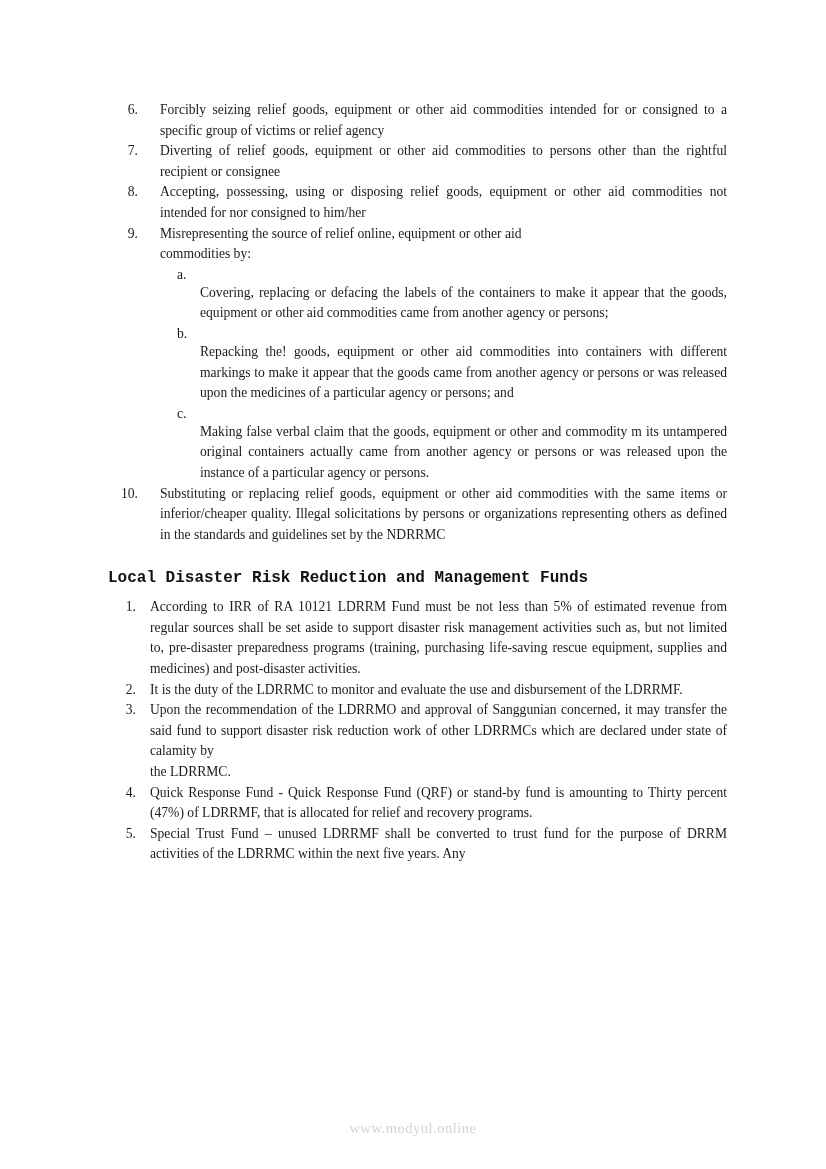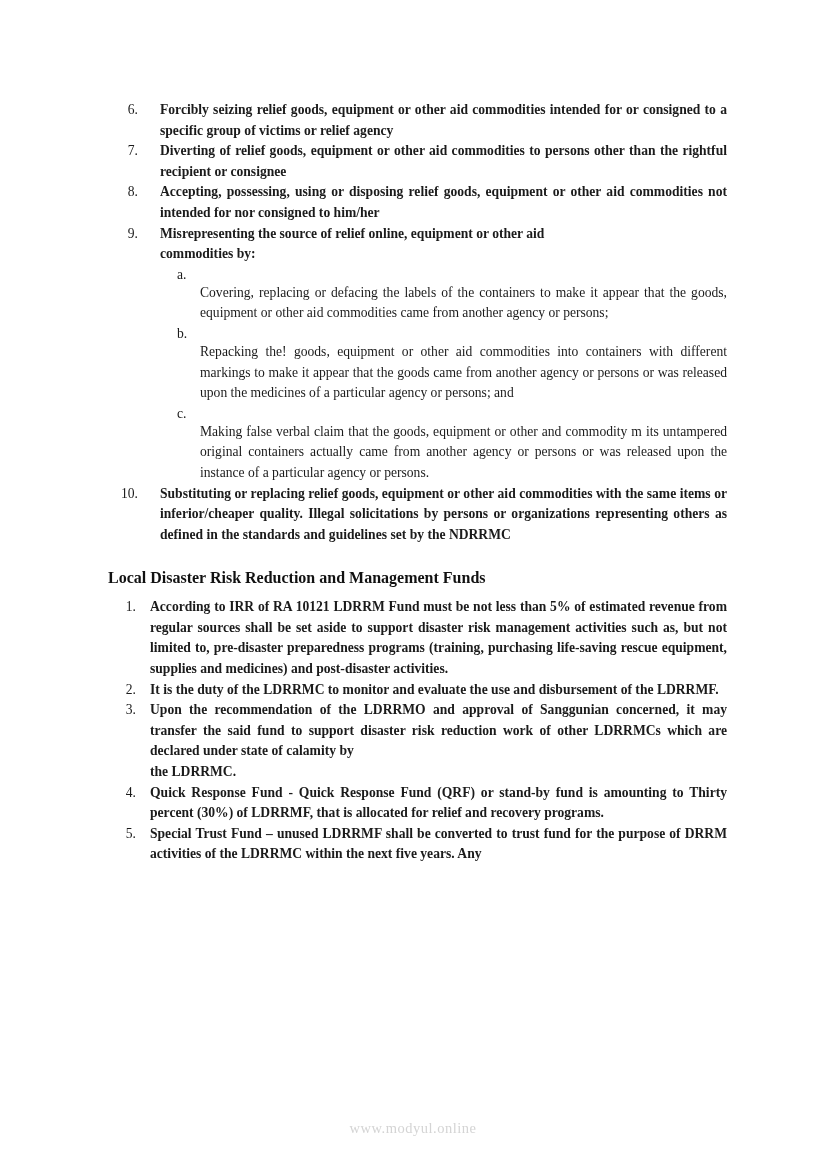--- a/index.html
+++ b/index.html
@@ -14,35 +14,35 @@
     overflow:hidden;
   }
   .content { position:absolute; left:108px; top:100px; width:619px; }
 
   .row { display:flex; align-items:flex-start; }
   .row .num { flex:0 0 30px; text-align:right; white-space:nowrap; }
   .row .txt {
     flex:1; margin:0 0 0 22px;
     text-align:justify; text-justify:inter-word;
     white-space:pre-line;
-    font-weight:bold;
   }
 
   .subrow { display:flex; align-items:flex-start; margin-left:69px; }
   .subrow .letter { flex:0 0 14px; white-space:nowrap; }
   .subrow .txt {
     flex:1; margin:18px 0 0 9px;
     text-align:justify; text-justify:inter-word;
     white-space:pre-line;
   }
 
   .section-heading {
     margin:22px 0 8px 0;
     font-size:16px; font-weight:bold; line-height:22px;
     color:#111111;
+    font-family:Liberation Mono, monospace;
   }
 
   .row2 .num { flex:0 0 28px; }
   .row2 .txt { margin-left:14px; }
 
   .watermark {
     position:absolute; top:1119px; left:0; width:100%;
     text-align:center;
     font-family:Liberation Serif, serif;
     font-size:14.5px; line-height:18px;
@@ -115,21 +115,21 @@
       </div>
 
       <div class="row row2">
         <span class="num">3.</span>
         <p class="txt">Upon the recommendation of the LDRRMO and approval of Sanggunian concerned, it may transfer the said fund to support disaster risk reduction work of other LDRRMCs which are declared under state of calamity by
 the LDRRMC.</p>
       </div>
 
       <div class="row row2">
         <span class="num">4.</span>
-        <p class="txt">Quick Response Fund - Quick Response Fund (QRF) or stand-by fund is amounting to Thirty percent (30%) of LDRRMF, that is allocated for relief and recovery programs.</p>
+        <p class="txt">Quick Response Fund - Quick Response Fund (QRF) or stand-by fund is amounting to Thirty percent (47%) of LDRRMF, that is allocated for relief and recovery programs.</p>
       </div>
 
       <div class="row row2">
         <span class="num">5.</span>
         <p class="txt">Special Trust Fund – unused LDRRMF shall be converted to trust fund for the purpose of DRRM activities of the LDRRMC within the next five years. Any</p>
       </div>
     </div>
 
   </div>
 

